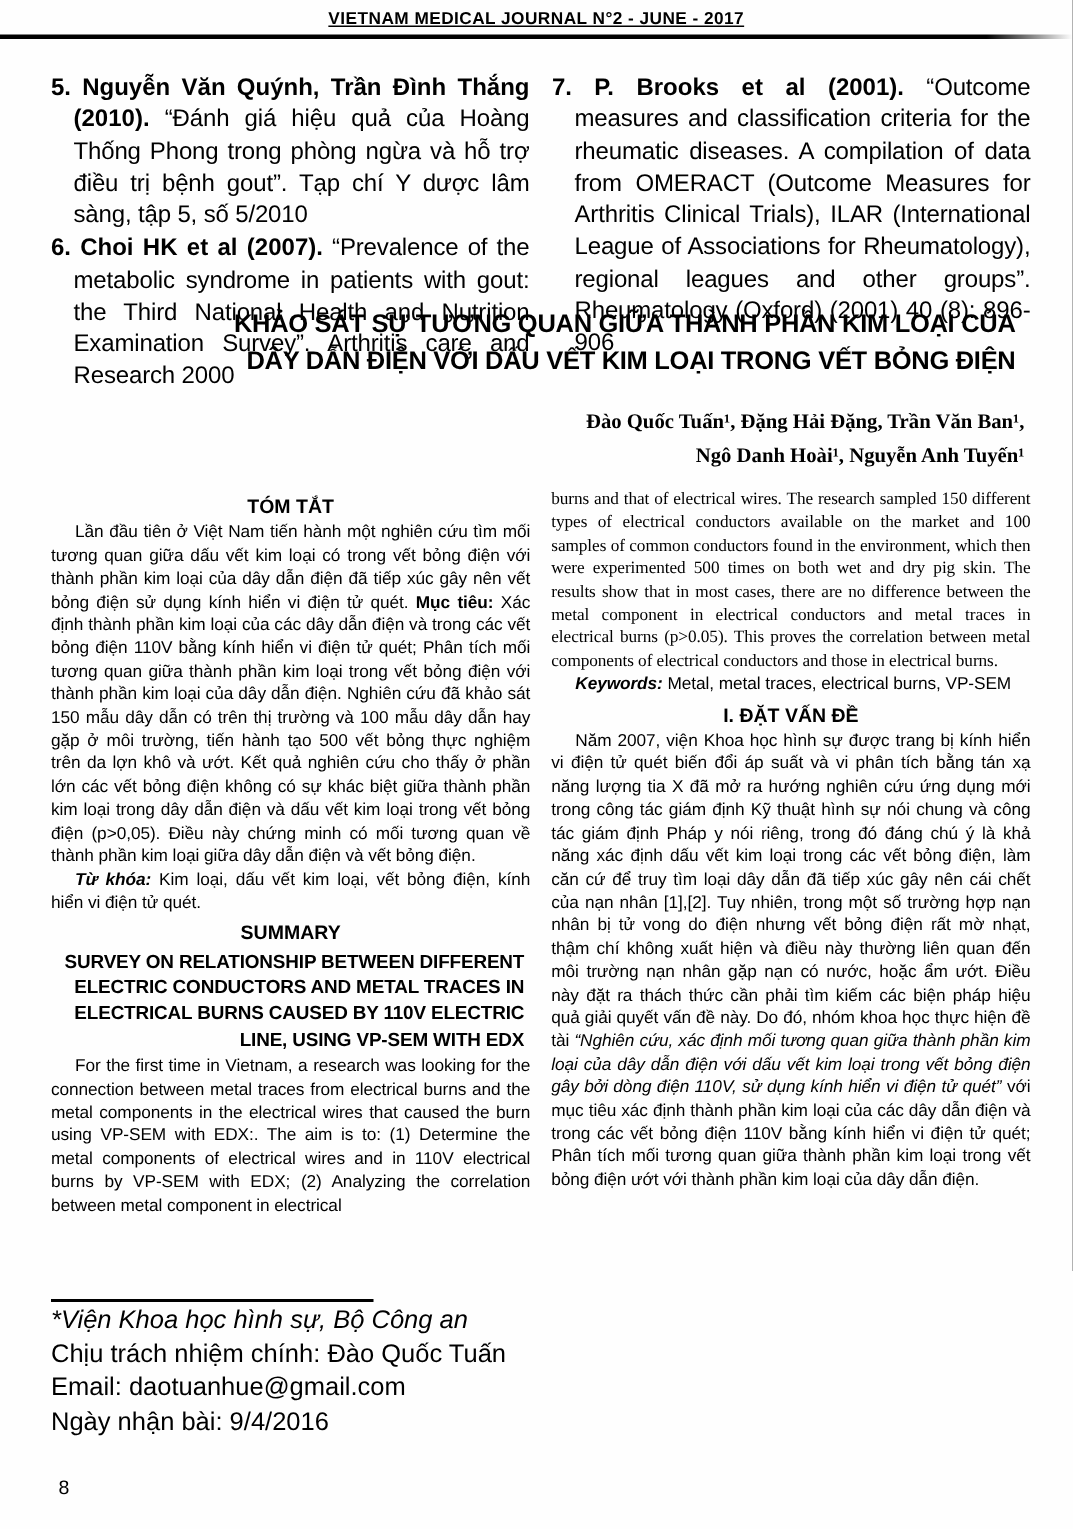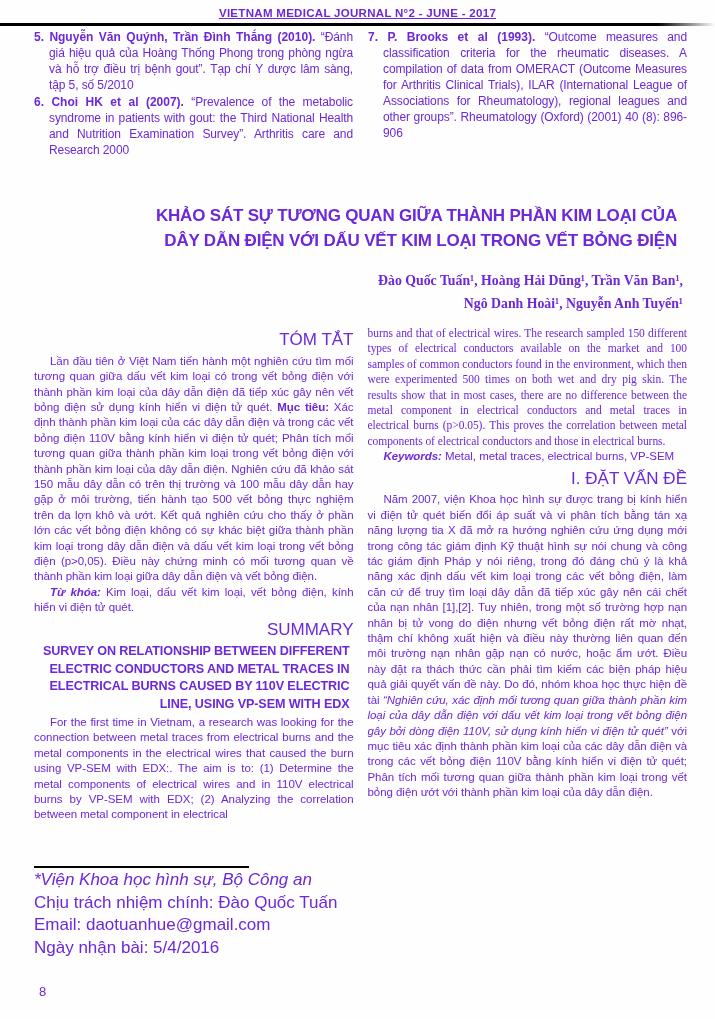--- a/index.html
+++ b/index.html
@@ -1,35 +1,35 @@
 <!DOCTYPE html>
 <html><head>
 <meta charset="utf-8">
 <style>
   html,body { margin:0; padding:0; background:#777; }
   .page {
     position:relative; width:715px; height:1019px; margin:0 auto;
-    background:#fefefe; color:#6d28d9; overflow:hidden;
+    background:#fefefe; color:#000000; overflow:hidden;
     font-family:"Liberation Sans","DejaVu Sans",sans-serif;
   }
   
   .journal-header {
     position:absolute; top:7px; left:0; width:715px;
     text-align:center; font-size:11.5px; font-weight:bold; letter-spacing:.3px;
     text-decoration:underline;
   }
   .header-rule {
     position:absolute; top:23px; left:0; width:715px; height:3px;
     background:linear-gradient(to right,#000 0 88%, #000 92%, transparent 100%);
   }
   
   .refs {
-    position:absolute; top:30px; left:34px; width:653px;
+    position:absolute; top:48px; left:34px; width:653px;
     display:flex; gap:15px;
-    font-size:12px; line-height:1.33; text-align:justify; letter-spacing:-.1px;
+    font-size:16px; line-height:1.33; text-align:justify; letter-spacing:-.1px;
   }
   .refs .col { flex:1 1 0; min-width:0; }
   .ref { padding-left:15px; text-indent:-15px; margin:0 0 1px 0; }
   .ref b { letter-spacing:0; }
   
   .article-title {
     position:absolute; top:193px; left:38px; width:639px;
     text-align:right; font-weight:bold; font-size:17px; line-height:1.43;
     letter-spacing:-.2px;
   }
@@ -38,21 +38,21 @@
     text-align:right; font-weight:bold; font-size:13.8px; line-height:1.65;
     font-family:"Liberation Serif","DejaVu Serif",serif;
   }
   
   .body-cols {
     position:absolute; top:326px; left:34px; width:653px; height:640px;
     display:flex; gap:14px;
     font-size:11.5px; line-height:1.34; text-align:justify; letter-spacing:-.05px;
   }
   .body-cols .col { flex:1 1 0; min-width:0; }
-  .h-section { font-size:17px; font-weight:normal; margin:3px 0 2px 0; text-align:right; letter-spacing:0; }
+  .h-section { font-size:13px; font-weight:bold; margin:3px 0 2px 0; text-align:center; letter-spacing:0; }
   .para { margin:0; text-indent:16px; }
   .para-cont { margin:0; text-indent:0;font-family:Liberation Serif, serif; }
   .kw-label { font-weight:bold; font-style:italic; }
   .summary-subtitle {
     margin:2px 4px 2px 4px; text-align:right; font-weight:bold;
     font-size:12.6px; line-height:1.38; text-indent:0; letter-spacing:-.1px;
   }
   .quote-italic { font-style:italic; }
   
   .footnote {
@@ -72,31 +72,31 @@
 
   <div class="journal-header">VIETNAM MEDICAL JOURNAL N°2 - JUNE - 2017</div>
   <div class="header-rule"></div>
 
   <section class="refs">
     <div class="col">
       <p class="ref"><b>5.</b> <b>Nguyễn Văn Quýnh, Trần Đình Thắng (2010).</b><span> “Đánh giá hiệu quả của Hoàng Thống Phong trong phòng ngừa và hỗ trợ điều trị bệnh gout”. Tạp chí Y dược lâm sàng, tập 5, số 5/2010</span></p>
       <p class="ref"><b>6.</b> <b>Choi HK et al (2007).</b><span> “Prevalence of the metabolic syndrome in patients with gout: the Third National Health and Nutrition Examination Survey”. Arthritis care and Research 2000</span></p>
     </div>
     <div class="col">
-      <p class="ref"><b>7.</b> <b>P. Brooks et al (1993).</b><span> “Outcome measures and classification criteria for the rheumatic diseases. A compilation of data from OMERACT (Outcome Measures for Arthritis Clinical Trials), ILAR (International League of Associations for Rheumatology), regional leagues and other groups”. Rheumatology (Oxford) (2001) 40 (8): 896-906</span></p>
+      <p class="ref"><b>7.</b> <b>P. Brooks et al (2001).</b><span> “Outcome measures and classification criteria for the rheumatic diseases. A compilation of data from OMERACT (Outcome Measures for Arthritis Clinical Trials), ILAR (International League of Associations for Rheumatology), regional leagues and other groups”. Rheumatology (Oxford) (2001) 40 (8): 896-906</span></p>
     </div>
   </section>
 
   <h1 class="article-title">
     <div>KHẢO SÁT SỰ TƯƠNG QUAN GIỮA THÀNH PHẦN KIM LOẠI CỦA</div>
     <div>DÂY DẪN ĐIỆN VỚI DẤU VẾT KIM LOẠI TRONG VẾT BỎNG ĐIỆN</div>
   </h1>
 
   <div class="authors">
-    <div>Đào Quốc Tuấn¹, Hoàng Hải Dũng¹, Trần Văn Ban¹,</div>
+    <div>Đào Quốc Tuấn¹, Đặng Hải Đặng, Trần Văn Ban¹,</div>
     <div>Ngô Danh Hoài¹, Nguyễn Anh Tuyến¹</div>
   </div>
 
   <section class="body-cols">
 
     <div class="col">
       <div class="h-section">TÓM TẮT</div>
       <p class="para"><span>Lần đầu tiên ở Việt Nam tiến hành một nghiên cứu tìm mối tương quan giữa dấu vết kim loại có trong vết bỏng điện với thành phần kim loại của dây dẫn điện đã tiếp xúc gây nên vết bỏng điện sử dụng kính hiển vi điện tử quét. </span><b>Mục tiêu:</b><span> Xác định thành phần kim loại của các dây dẫn điện và trong các vết bỏng điện 110V bằng kính hiển vi điện tử quét; Phân tích mối tương quan giữa thành phần kim loại trong vết bỏng điện với thành phần kim loại của dây dẫn điện. Nghiên cứu đã khảo sát 150 mẫu dây dẫn có trên thị trường và 100 mẫu dây dẫn hay gặp ở môi trường, tiến hành tạo 500 vết bỏng thực nghiệm trên da lợn khô và ướt. Kết quả nghiên cứu cho thấy ở phần lớn các vết bỏng điện không có sự khác biệt giữa thành phần kim loại trong dây dẫn điện và dấu vết kim loại trong vết bỏng điện (p&gt;0,05). Điều này chứng minh có mối tương quan về thành phần kim loại giữa dây dẫn điện và vết bỏng điện.</span></p>
       <p class="para"><span class="kw-label">Từ khóa:</span><span> Kim loại, dấu vết kim loại, vết bỏng điện, kính hiển vi điện tử quét.</span></p>
       <div class="h-section">SUMMARY</div>
@@ -111,18 +111,18 @@
       <p class="para"><span>Năm 2007, viện Khoa học hình sự được trang bị kính hiển vi điện tử quét biến đổi áp suất và vi phân tích bằng tán xạ năng lượng tia X đã mở ra hướng nghiên cứu ứng dụng mới trong công tác giám định Kỹ thuật hình sự nói chung và công tác giám định Pháp y nói riêng, trong đó đáng chú ý là khả năng xác định dấu vết kim loại trong các vết bỏng điện, làm căn cứ để truy tìm loại dây dẫn đã tiếp xúc gây nên cái chết của nạn nhân [1],[2]. Tuy nhiên, trong một số trường hợp nạn nhân bị tử vong do điện nhưng vết bỏng điện rất mờ nhạt, thậm chí không xuất hiện và điều này thường liên quan đến môi trường nạn nhân gặp nạn có nước, hoặc ẩm ướt. Điều này đặt ra thách thức cần phải tìm kiếm các biện pháp hiệu quả giải quyết vấn đề này. Do đó, nhóm khoa học thực hiện đề tài </span><span class="quote-italic">“Nghiên cứu, xác định mối tương quan giữa thành phần kim loại của dây dẫn điện với dấu vết kim loại trong vết bỏng điện gây bởi dòng điện 110V, sử dụng kính hiển vi điện tử quét”</span><span> với mục tiêu xác định thành phần kim loại của các dây dẫn điện và trong các vết bỏng điện 110V bằng kính hiển vi điện tử quét; Phân tích mối tương quan giữa thành phần kim loại trong vết bỏng điện ướt với thành phần kim loại của dây dẫn điện.</span></p>
     </div>
 
   </section>
 
   <div class="footnote">
     <div class="footnote-rule"></div>
     <div class="affiliation">*Viện Khoa học hình sự, Bộ Công an</div>
     <div>Chịu trách nhiệm chính: Đào Quốc Tuấn</div>
     <div>Email: daotuanhue@gmail.com</div>
-    <div>Ngày nhận bài: 5/4/2016</div>
+    <div>Ngày nhận bài: 9/4/2016</div>
   </div>
 
   <div class="page-number">8</div>
 
 </div>
 
 </body></html>

